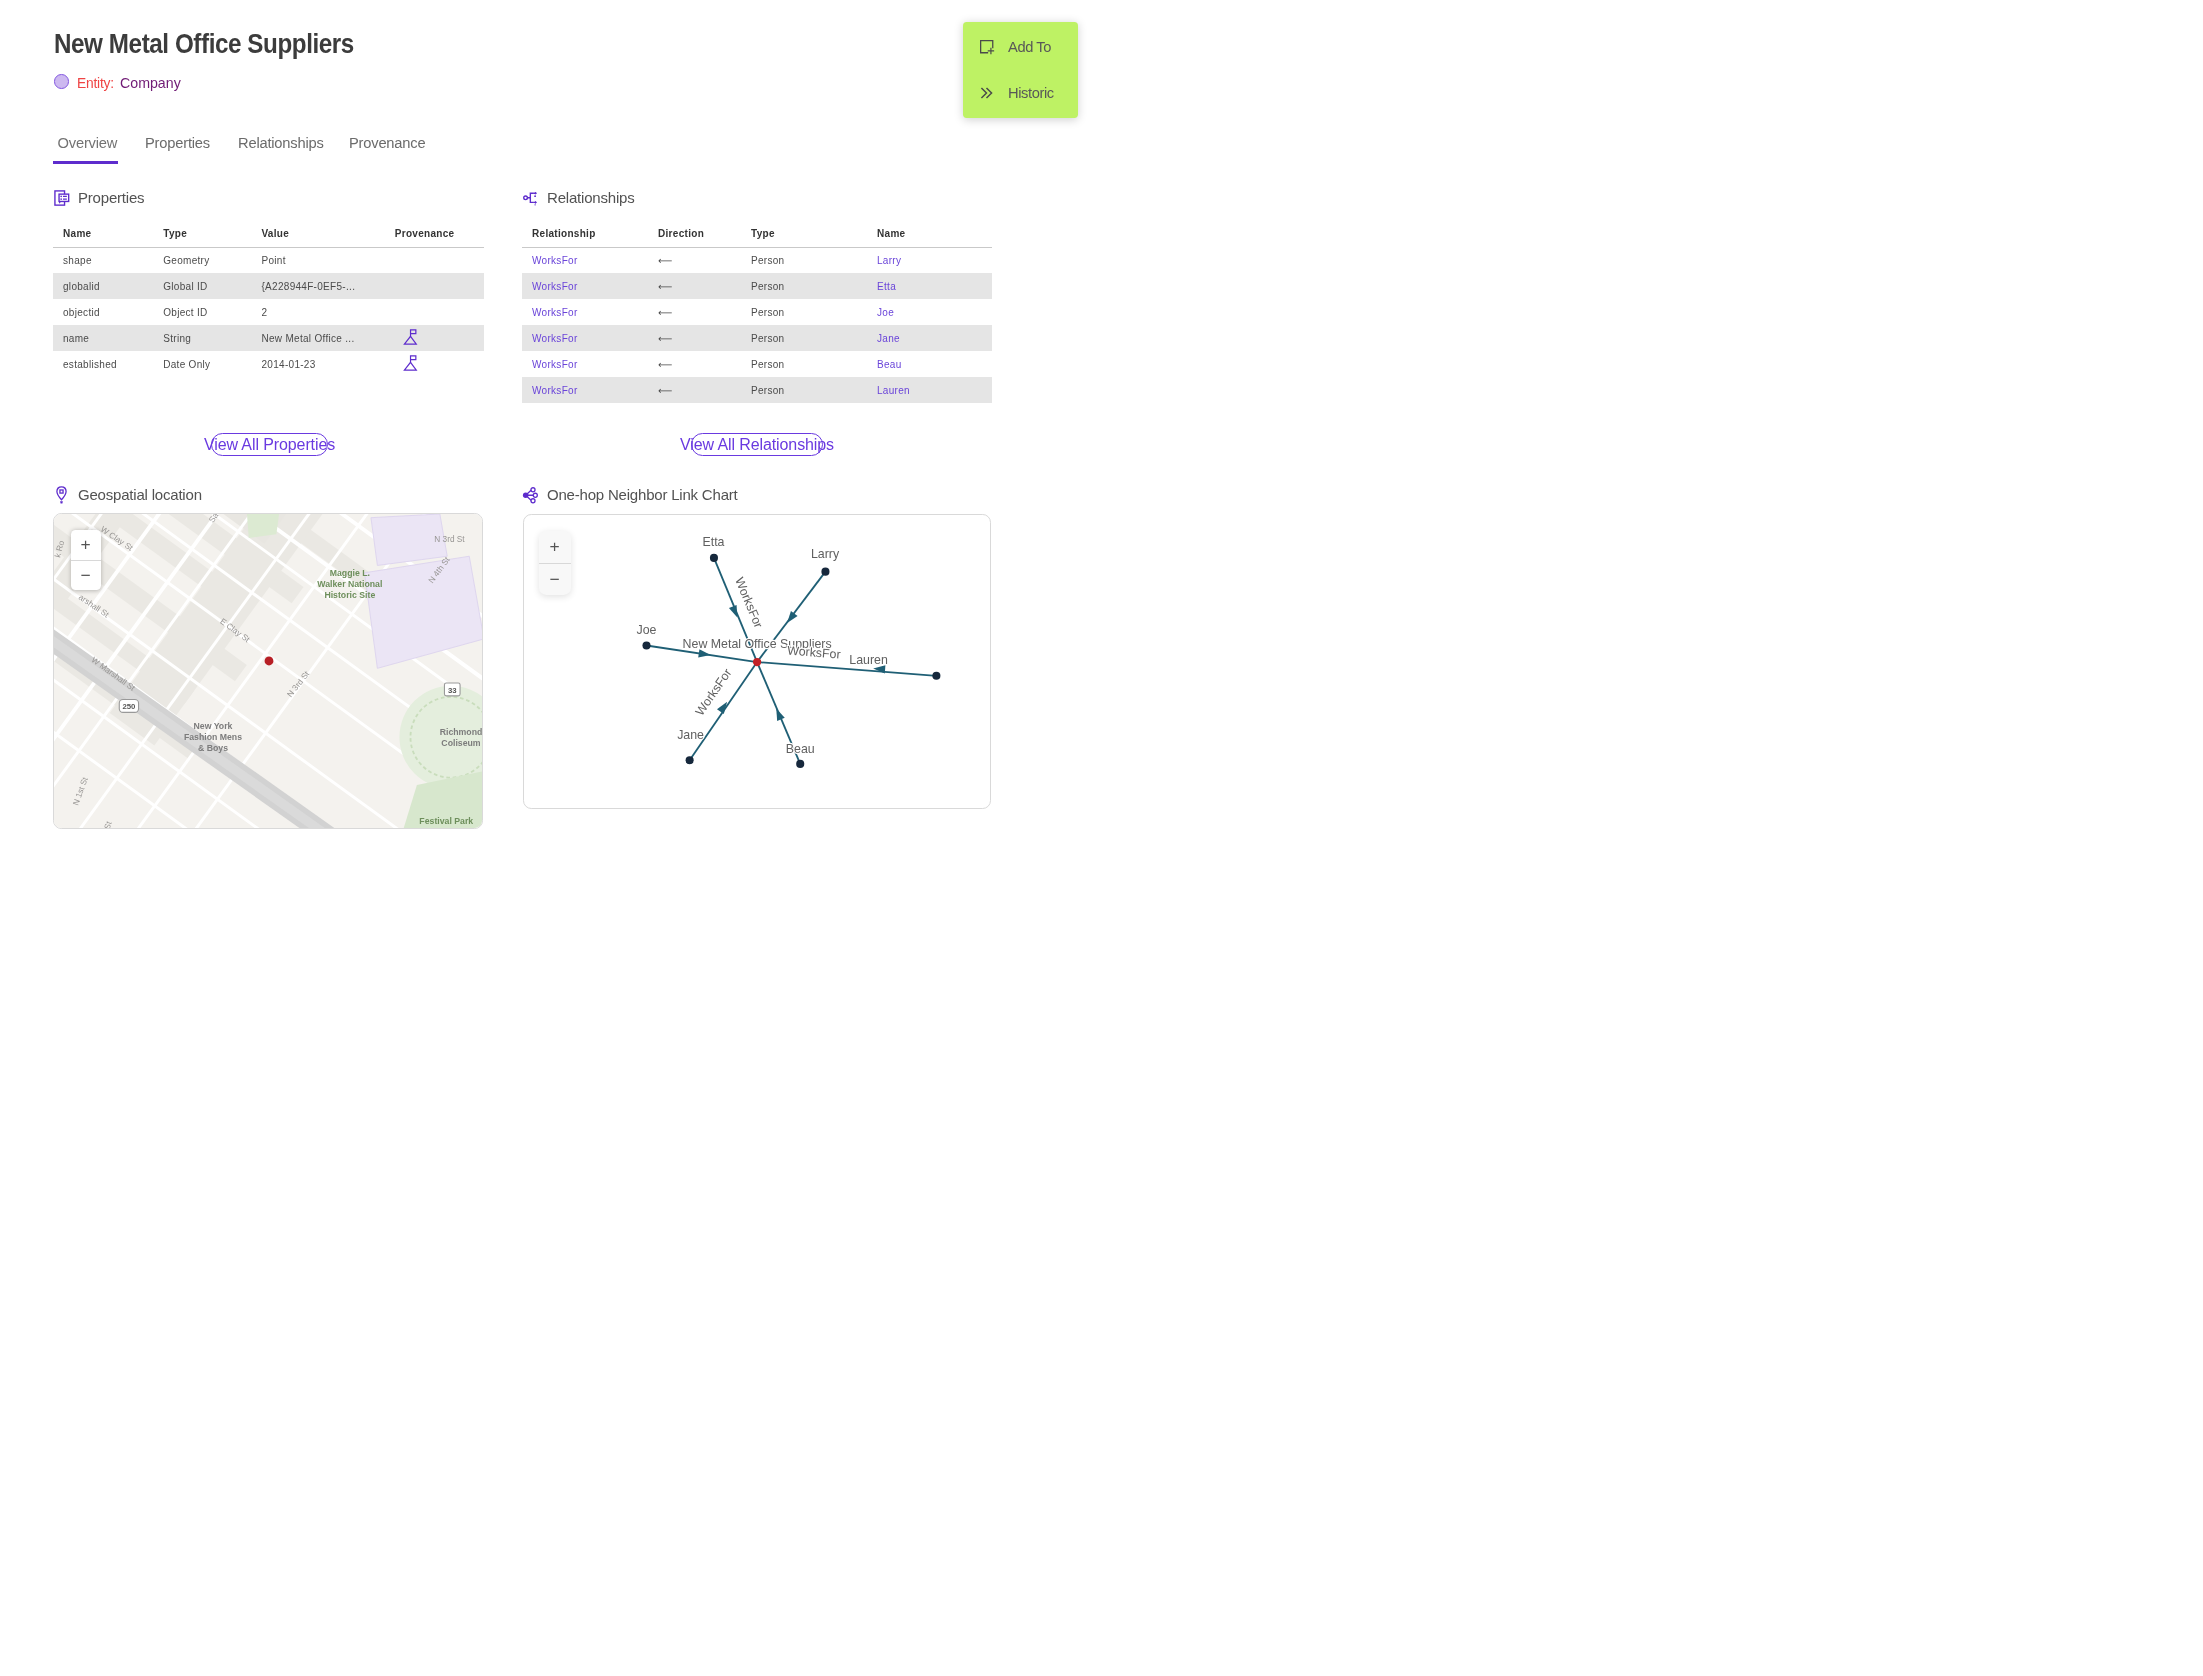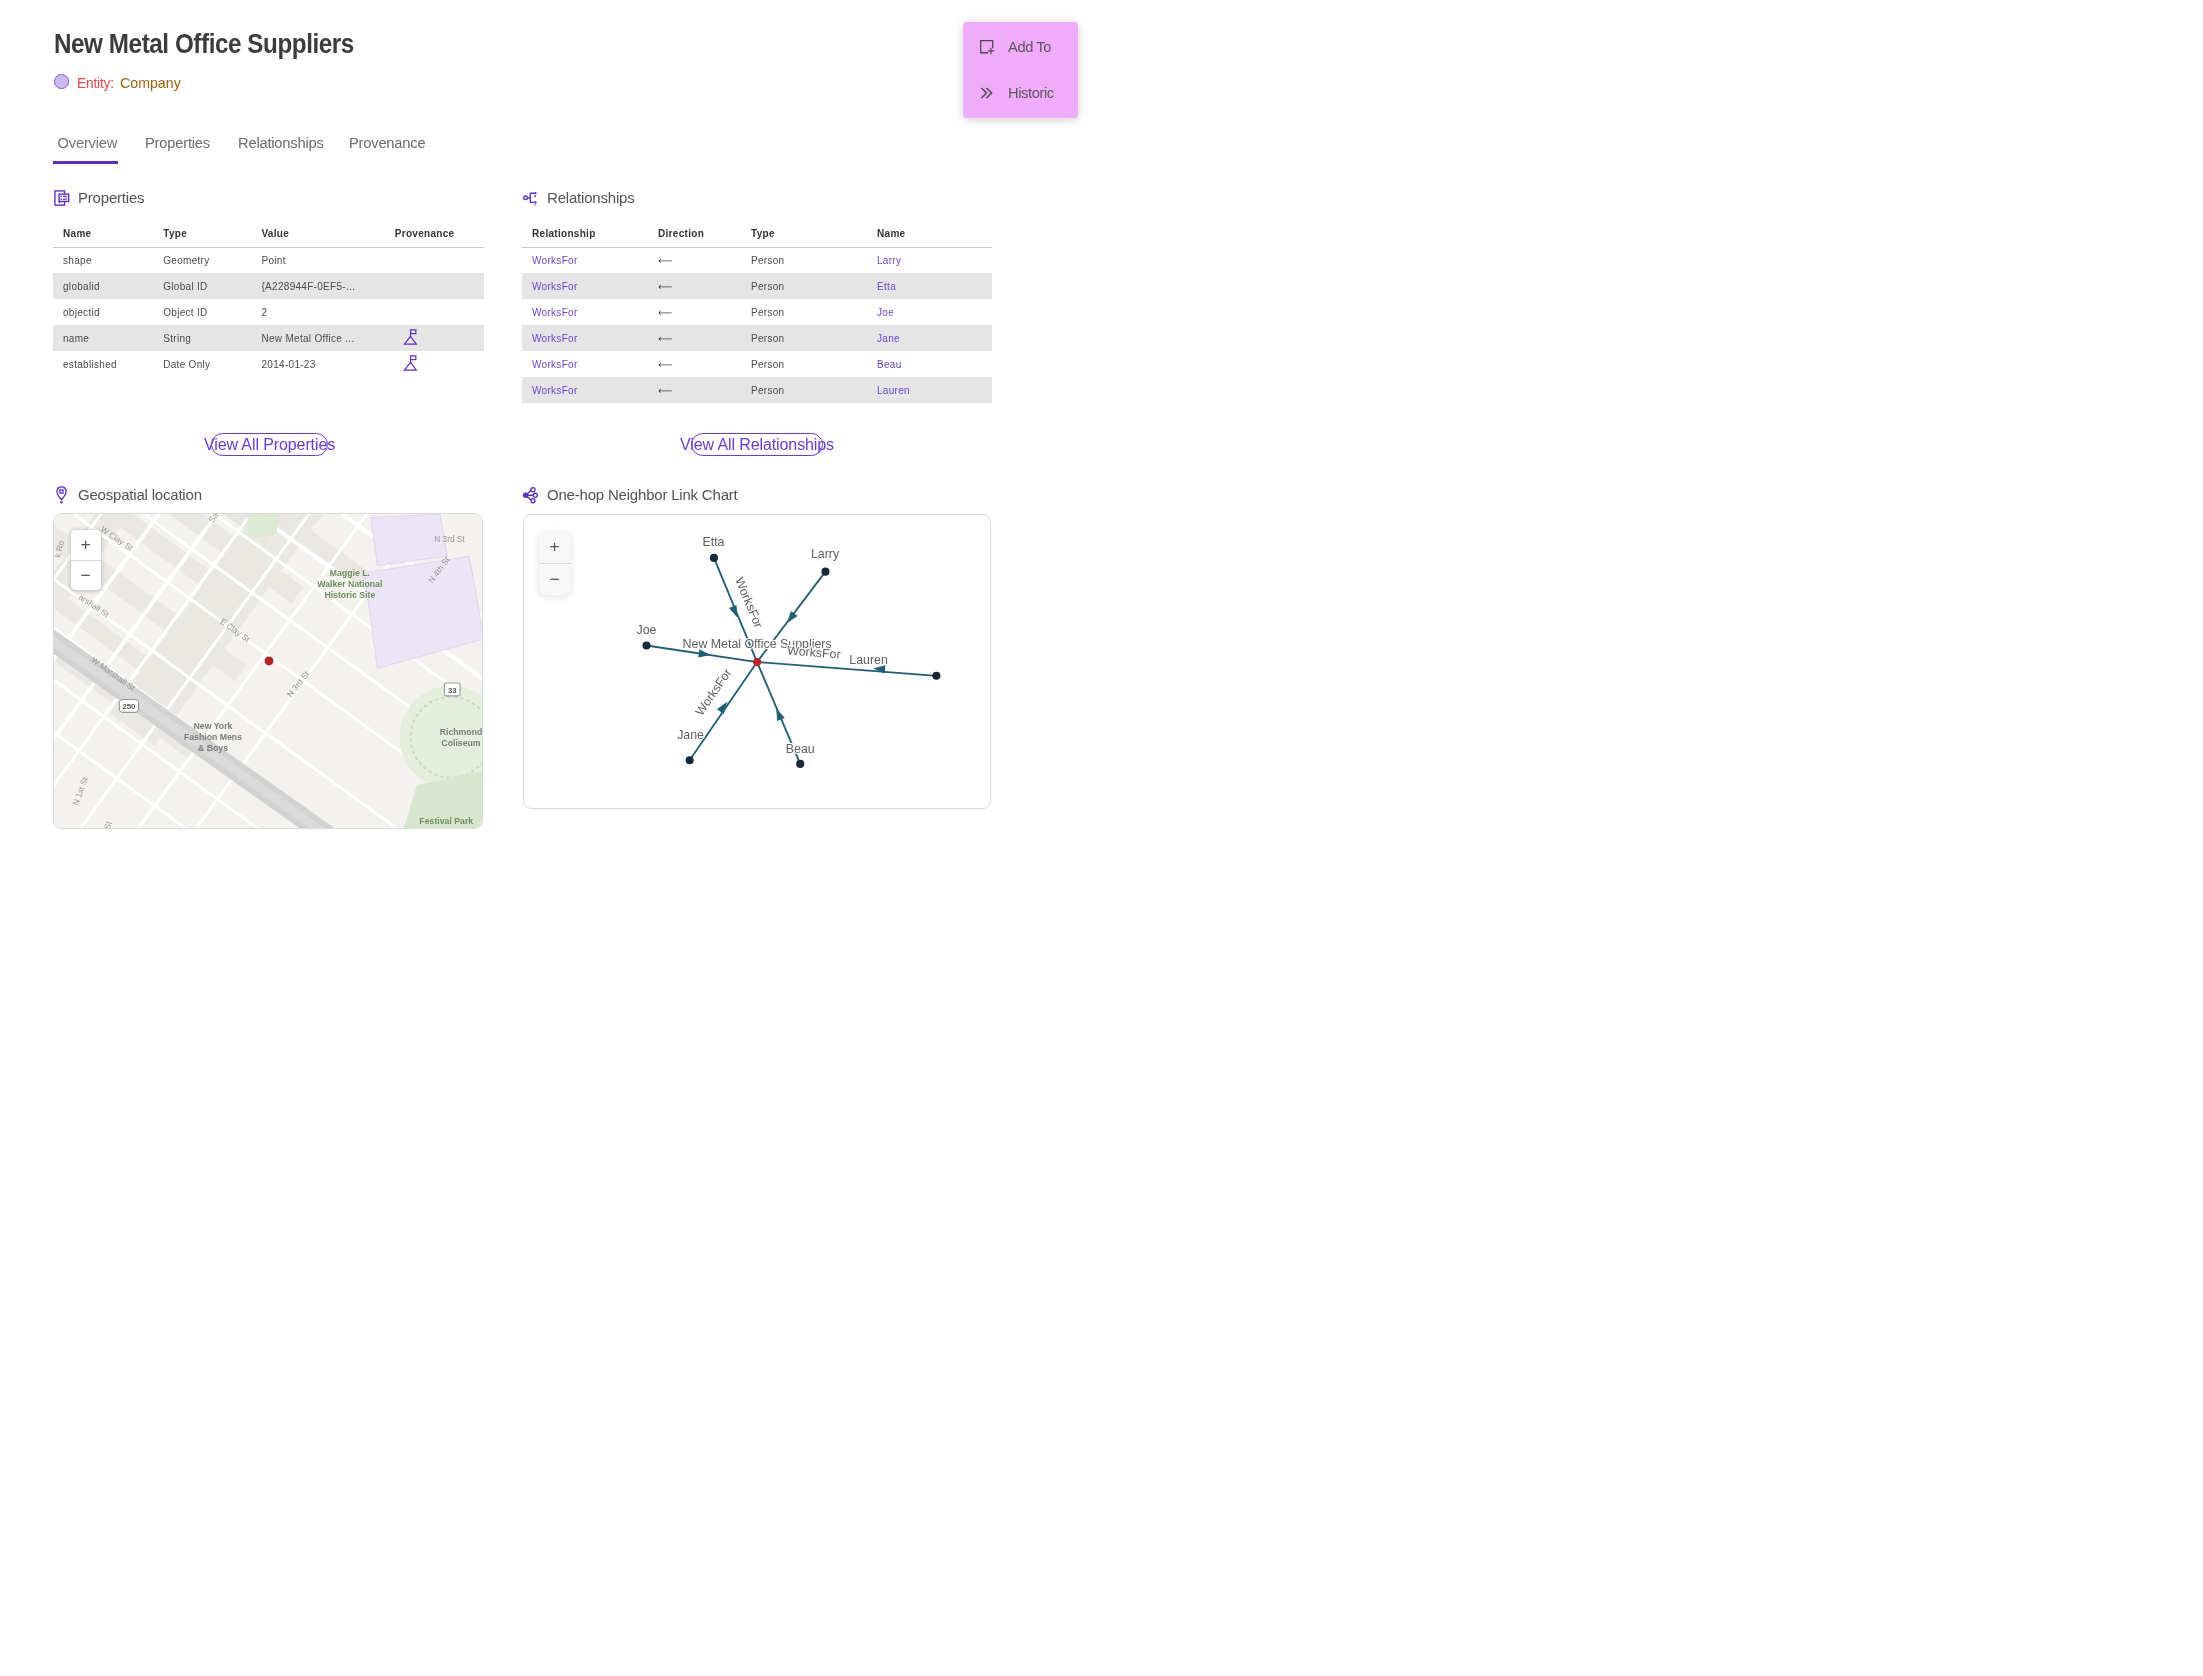--- a/index.html
+++ b/index.html
@@ -2,40 +2,40 @@
 <html style="font-size:14.7px"><head>
 <meta charset="utf-8">
 <style>
 * { margin:0; padding:0; box-sizing:border-box; }
 html,body { width:1102px; height:838px; background:#fff; font-family:"Liberation Sans", sans-serif; overflow:hidden; }
 .abs { position:absolute; }
 h1 { position:absolute; left:54px; top:27px; font-size:28.5px; font-weight:bold; color:#3c3c3c; letter-spacing:-0.5px; transform:scaleX(0.85); transform-origin:0 0; white-space:nowrap; }
 .entity-row { position:absolute; left:54px; top:74px; height:15.6px; font-size:15px; color:#6d6d6d; }
 .entity-dot { position:absolute; left:0; top:0; width:14.7px; height:14.7px; border-radius:50%; background:#cdb9f0; border:1.4px solid #8257e0; }
 .entity-label { position:absolute; left:23px; top:1.8px; font-weight:normal; font-size:13.8px; color:#ef4444; letter-spacing:-0.2px;}
-.entity-val { position:absolute; left:66px; top:0.9px; font-size:14.2px; color:#a16207; letter-spacing:0;}
+.entity-val { position:absolute; left:66px; top:0.9px; font-size:14.2px; color:#701a75; letter-spacing:0;}
 
 .tabs { position:absolute; left:53px; top:135px; font-size:14.7px; color:#6b6b6b; }
 .tab { position:absolute; top:0; white-space:nowrap; letter-spacing:-0.2px;}
 .tab.active { color:#737373; }
 .tab-underline { position:absolute; left:0px; top:26px; width:65px; height:2.8px; background:#5e2ccd; }
 
 .sec-head { position:absolute; font-size:15px; color:#525252; letter-spacing:-0.2px; }
 
 table { border-collapse:collapse; table-layout:fixed; font-size:10px; color:#4b4b4b; }
 th { text-align:left; font-weight:bold; color:#333; border-bottom:0.9px solid #c9c9c9; }
 th, td { padding:0 0 0 10px; height:26px; overflow:hidden; white-space:nowrap; font-weight:normal; }
 th { font-weight:bold; height:26px; }
 tr.stripe { background:#e5e5e5; }
 a.plink { color:#6a44d9; text-decoration:none; letter-spacing:0.3px; }
 td, th { letter-spacing:0.3px; }
 .pill { position:absolute; height:23px; border:1.4px solid #6a3ae0; border-radius:12px; color:#6a3ae0; font-size:16px; background:#fff; display:flex; align-items:center; justify-content:center; letter-spacing:-0.1px; white-space:nowrap; }
 
 .card { position:absolute; border:0.9px solid #d9d9d9; border-radius:8.3px; overflow:hidden; background:#fff; }
-.menu-card { position:absolute; left:963px; top:22px; width:115px; height:96px; background:#f0abfc; border-radius:3.7px; box-shadow:0 1.8px 9.2px rgba(0,0,0,0.18); }
+.menu-card { position:absolute; left:963px; top:22px; width:115px; height:96px; background:#bef264; border-radius:3.7px; box-shadow:0 1.8px 9.2px rgba(0,0,0,0.18); }
 .menu-item { position:absolute; left:15.6px; font-size:14.7px; color:#585858; letter-spacing:-0.4px; }
 
 .zoomctl { position:absolute; background:#fff; border-radius:4.6px; box-shadow:0 0.9px 4.6px rgba(0,0,0,0.25); width:30px; }
 .zoombtn { width:30px; height:30px; display:flex; align-items:center; justify-content:center; font-size:17.4px; color:#555; }
 .zoomdiv { height:0.9px; background:#d8d8d8; }
 </style>
 </head>
 <body>
 <h1>New Metal Office Suppliers</h1>
 <div class="entity-row">

